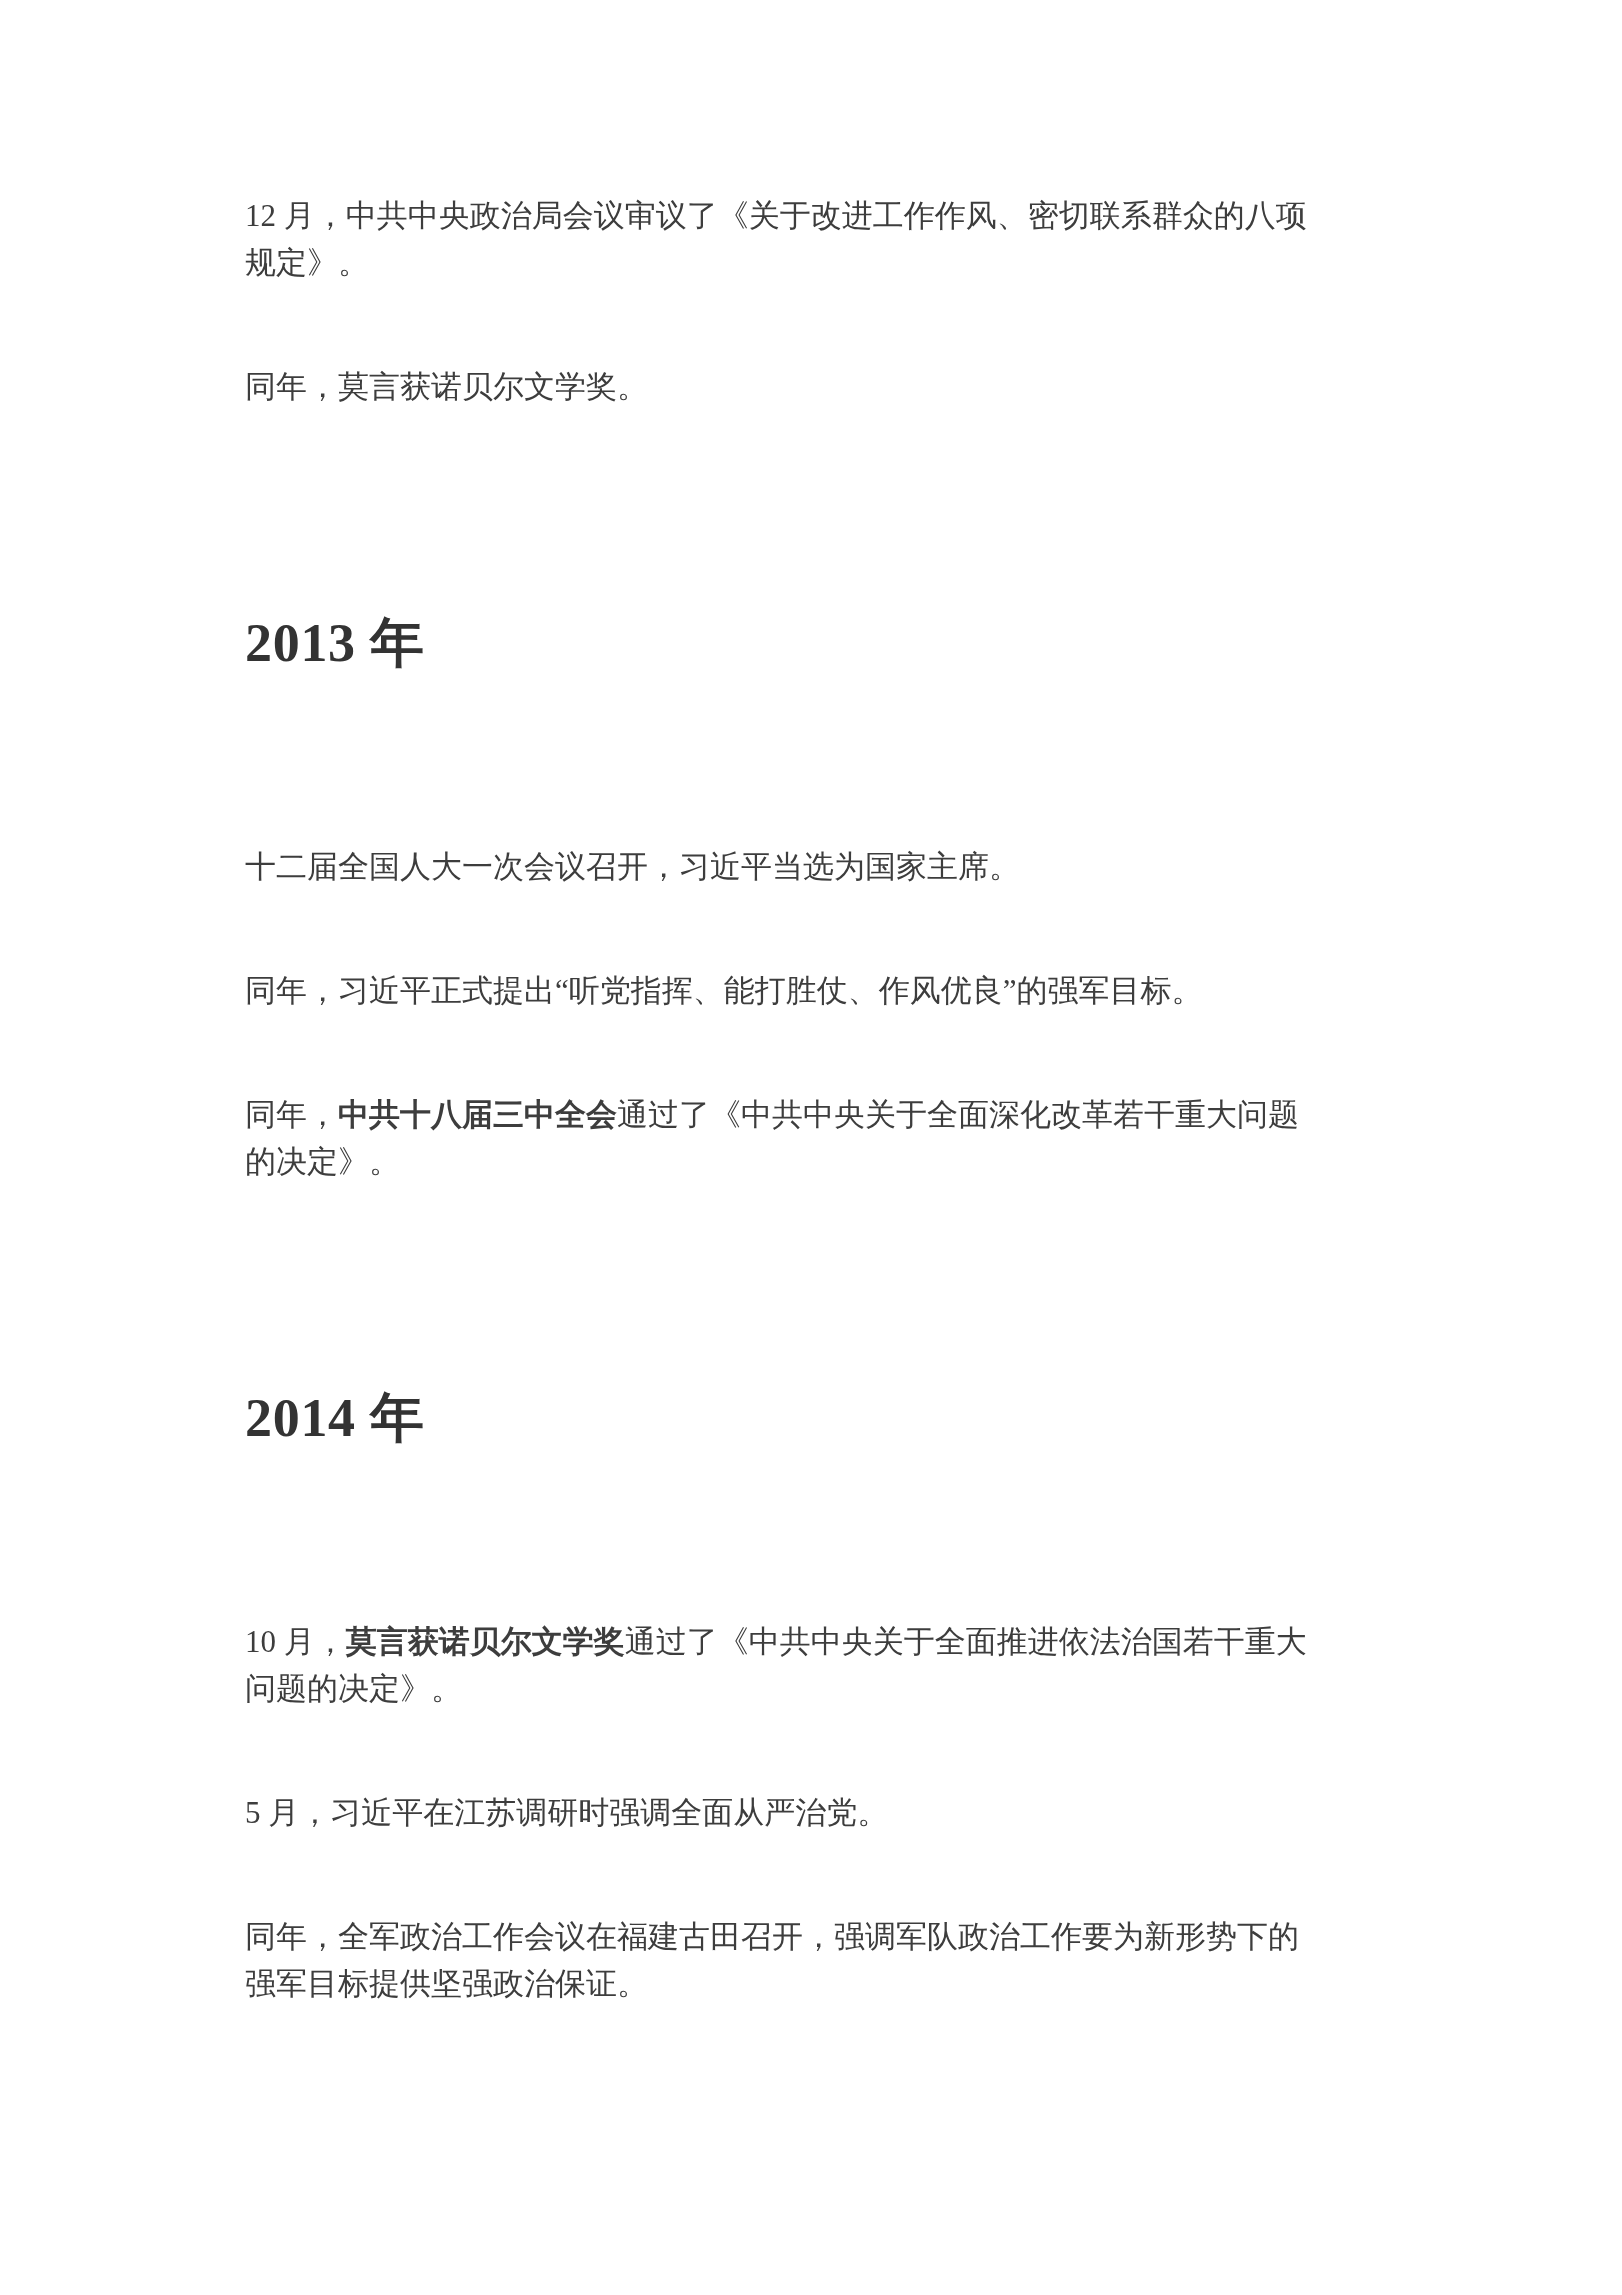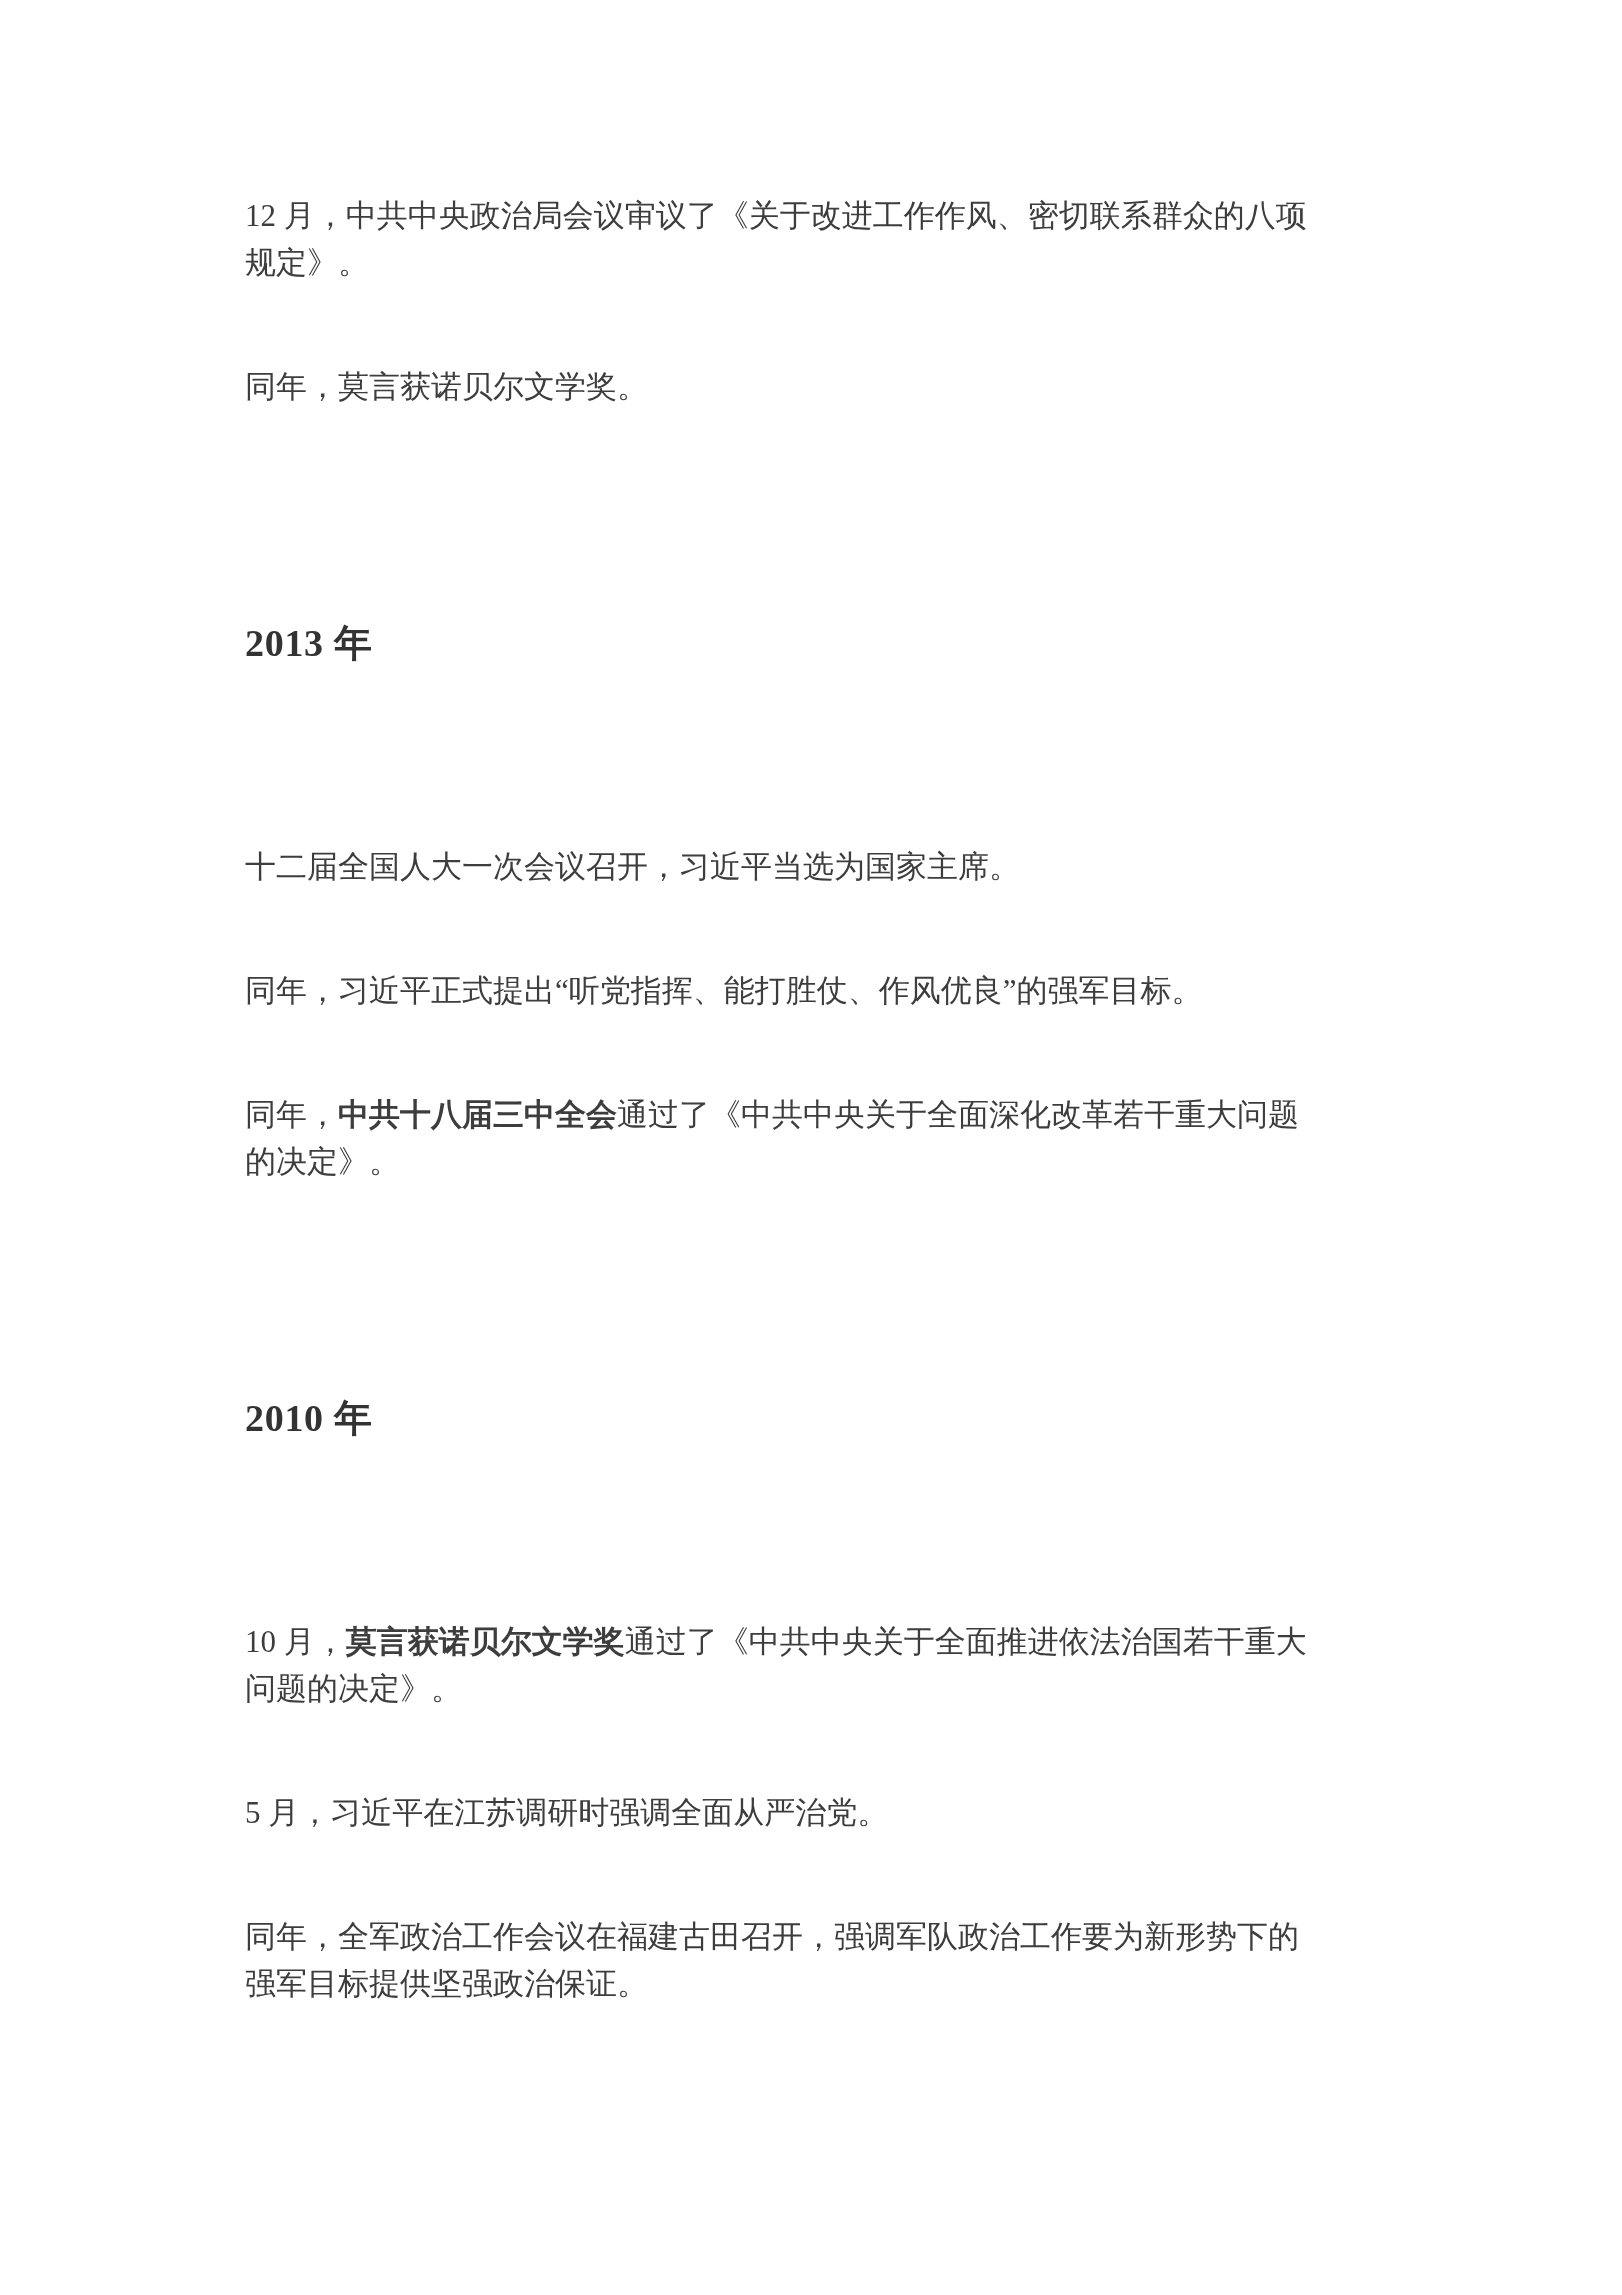--- a/index.html
+++ b/index.html
@@ -24,21 +24,21 @@
     line-height: 47px;
     color: #3d3d3d;
     white-space: pre-line;
   }
   .content p {
     margin: 0 0 30px 0;
     padding: 0;
   }
   .content h2 {
     font-family: "Liberation Serif", "DejaVu Serif", serif;
-    font-size: 38px;
+    font-size: 54px;
     line-height: 65px;
     font-weight: 700;
     color: #333333;
     margin: 77px 0 73px 0;
     padding: 0;
     letter-spacing: 0.7px;
   }
   .content strong {
     font-weight: 700;
     color: #3d3d3d;
@@ -54,21 +54,21 @@
 规定》。</span></p>
     <p><span>同年，莫言获诺贝尔文学奖。</span></p>
 
     <h2>2013 年</h2>
 
     <p><span>十二届全国人大一次会议召开，习近平当选为国家主席。</span></p>
     <p><span>同年，习近平正式提出“听党指挥、能打胜仗、作风优良”的强军目标。</span></p>
     <p><span>同年，</span><strong>中共十八届三中全会</strong><span>通过了《中共中央关于全面深化改革若干重大问题
 的决定》。</span></p>
 
-    <h2>2010 年</h2>
+    <h2>2014 年</h2>
 
     <p><span>10 月，</span><strong>莫言获诺贝尔文学奖</strong><span>通过了《中共中央关于全面推进依法治国若干重大
 问题的决定》。</span></p>
     <p><span>5 月，习近平在江苏调研时强调全面从严治党。</span></p>
     <p><span>同年，全军政治工作会议在福建古田召开，强调军队政治工作要为新形势下的
 强军目标提供坚强政治保证。</span></p>
 
     
 
     

